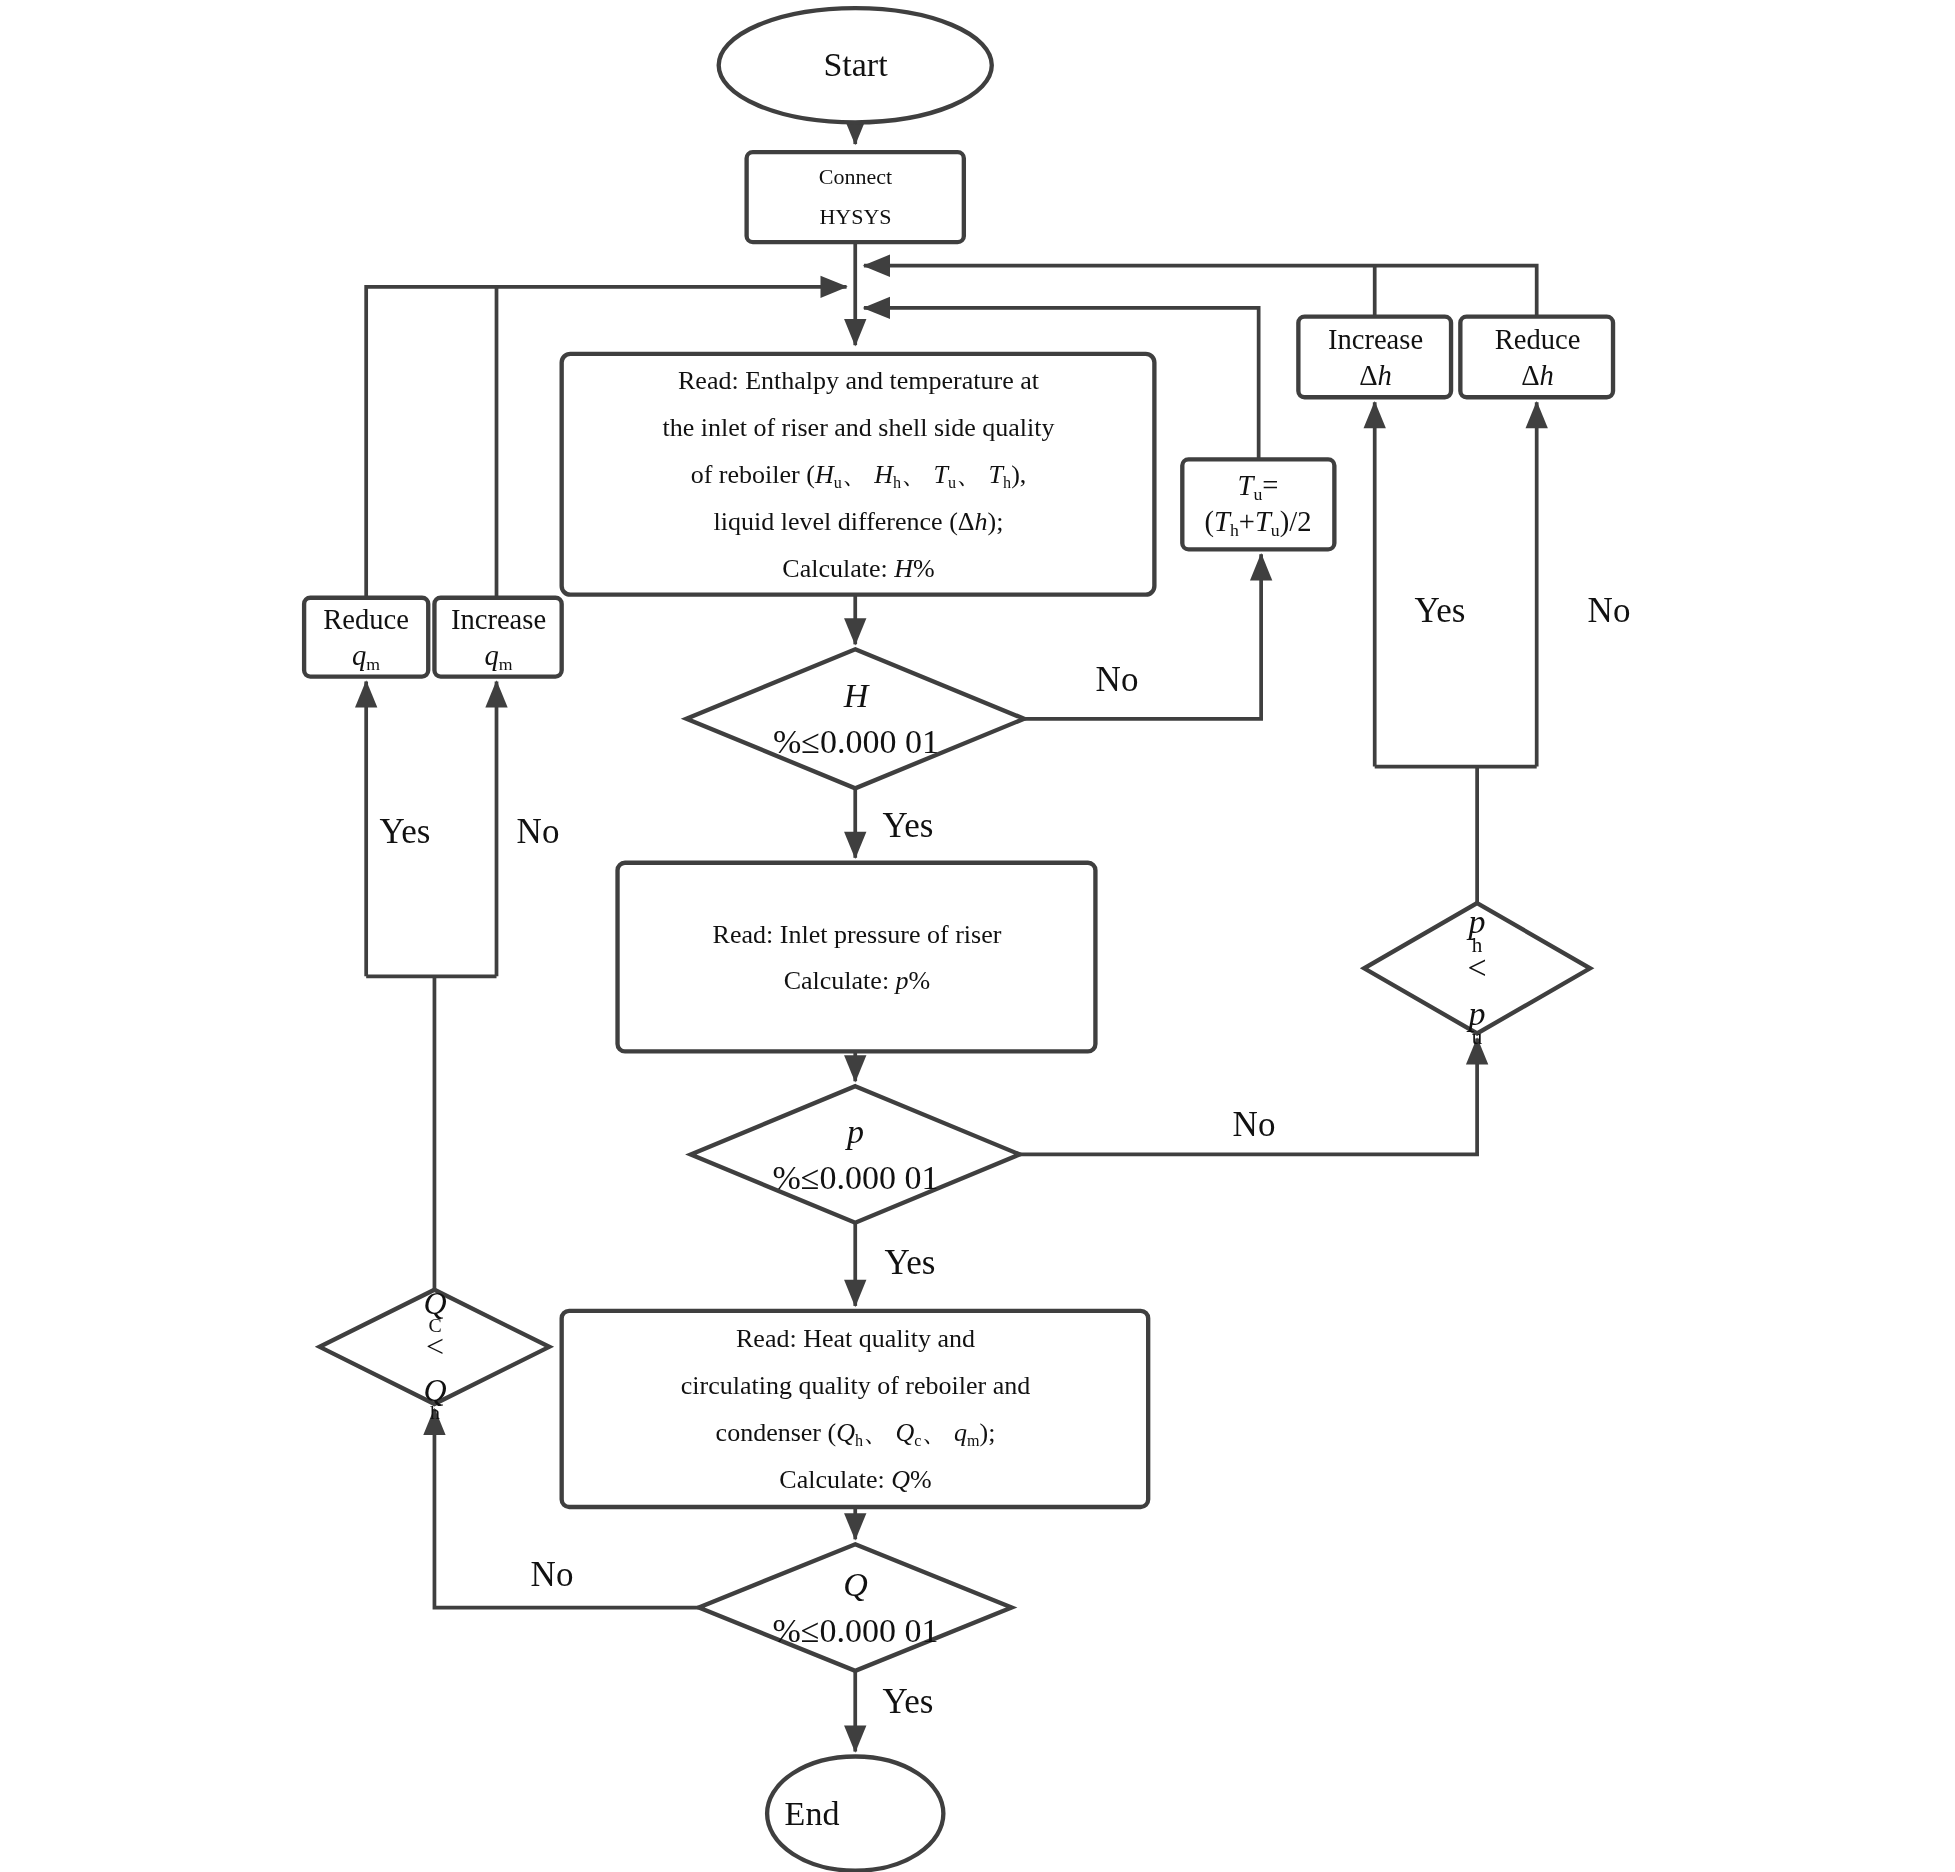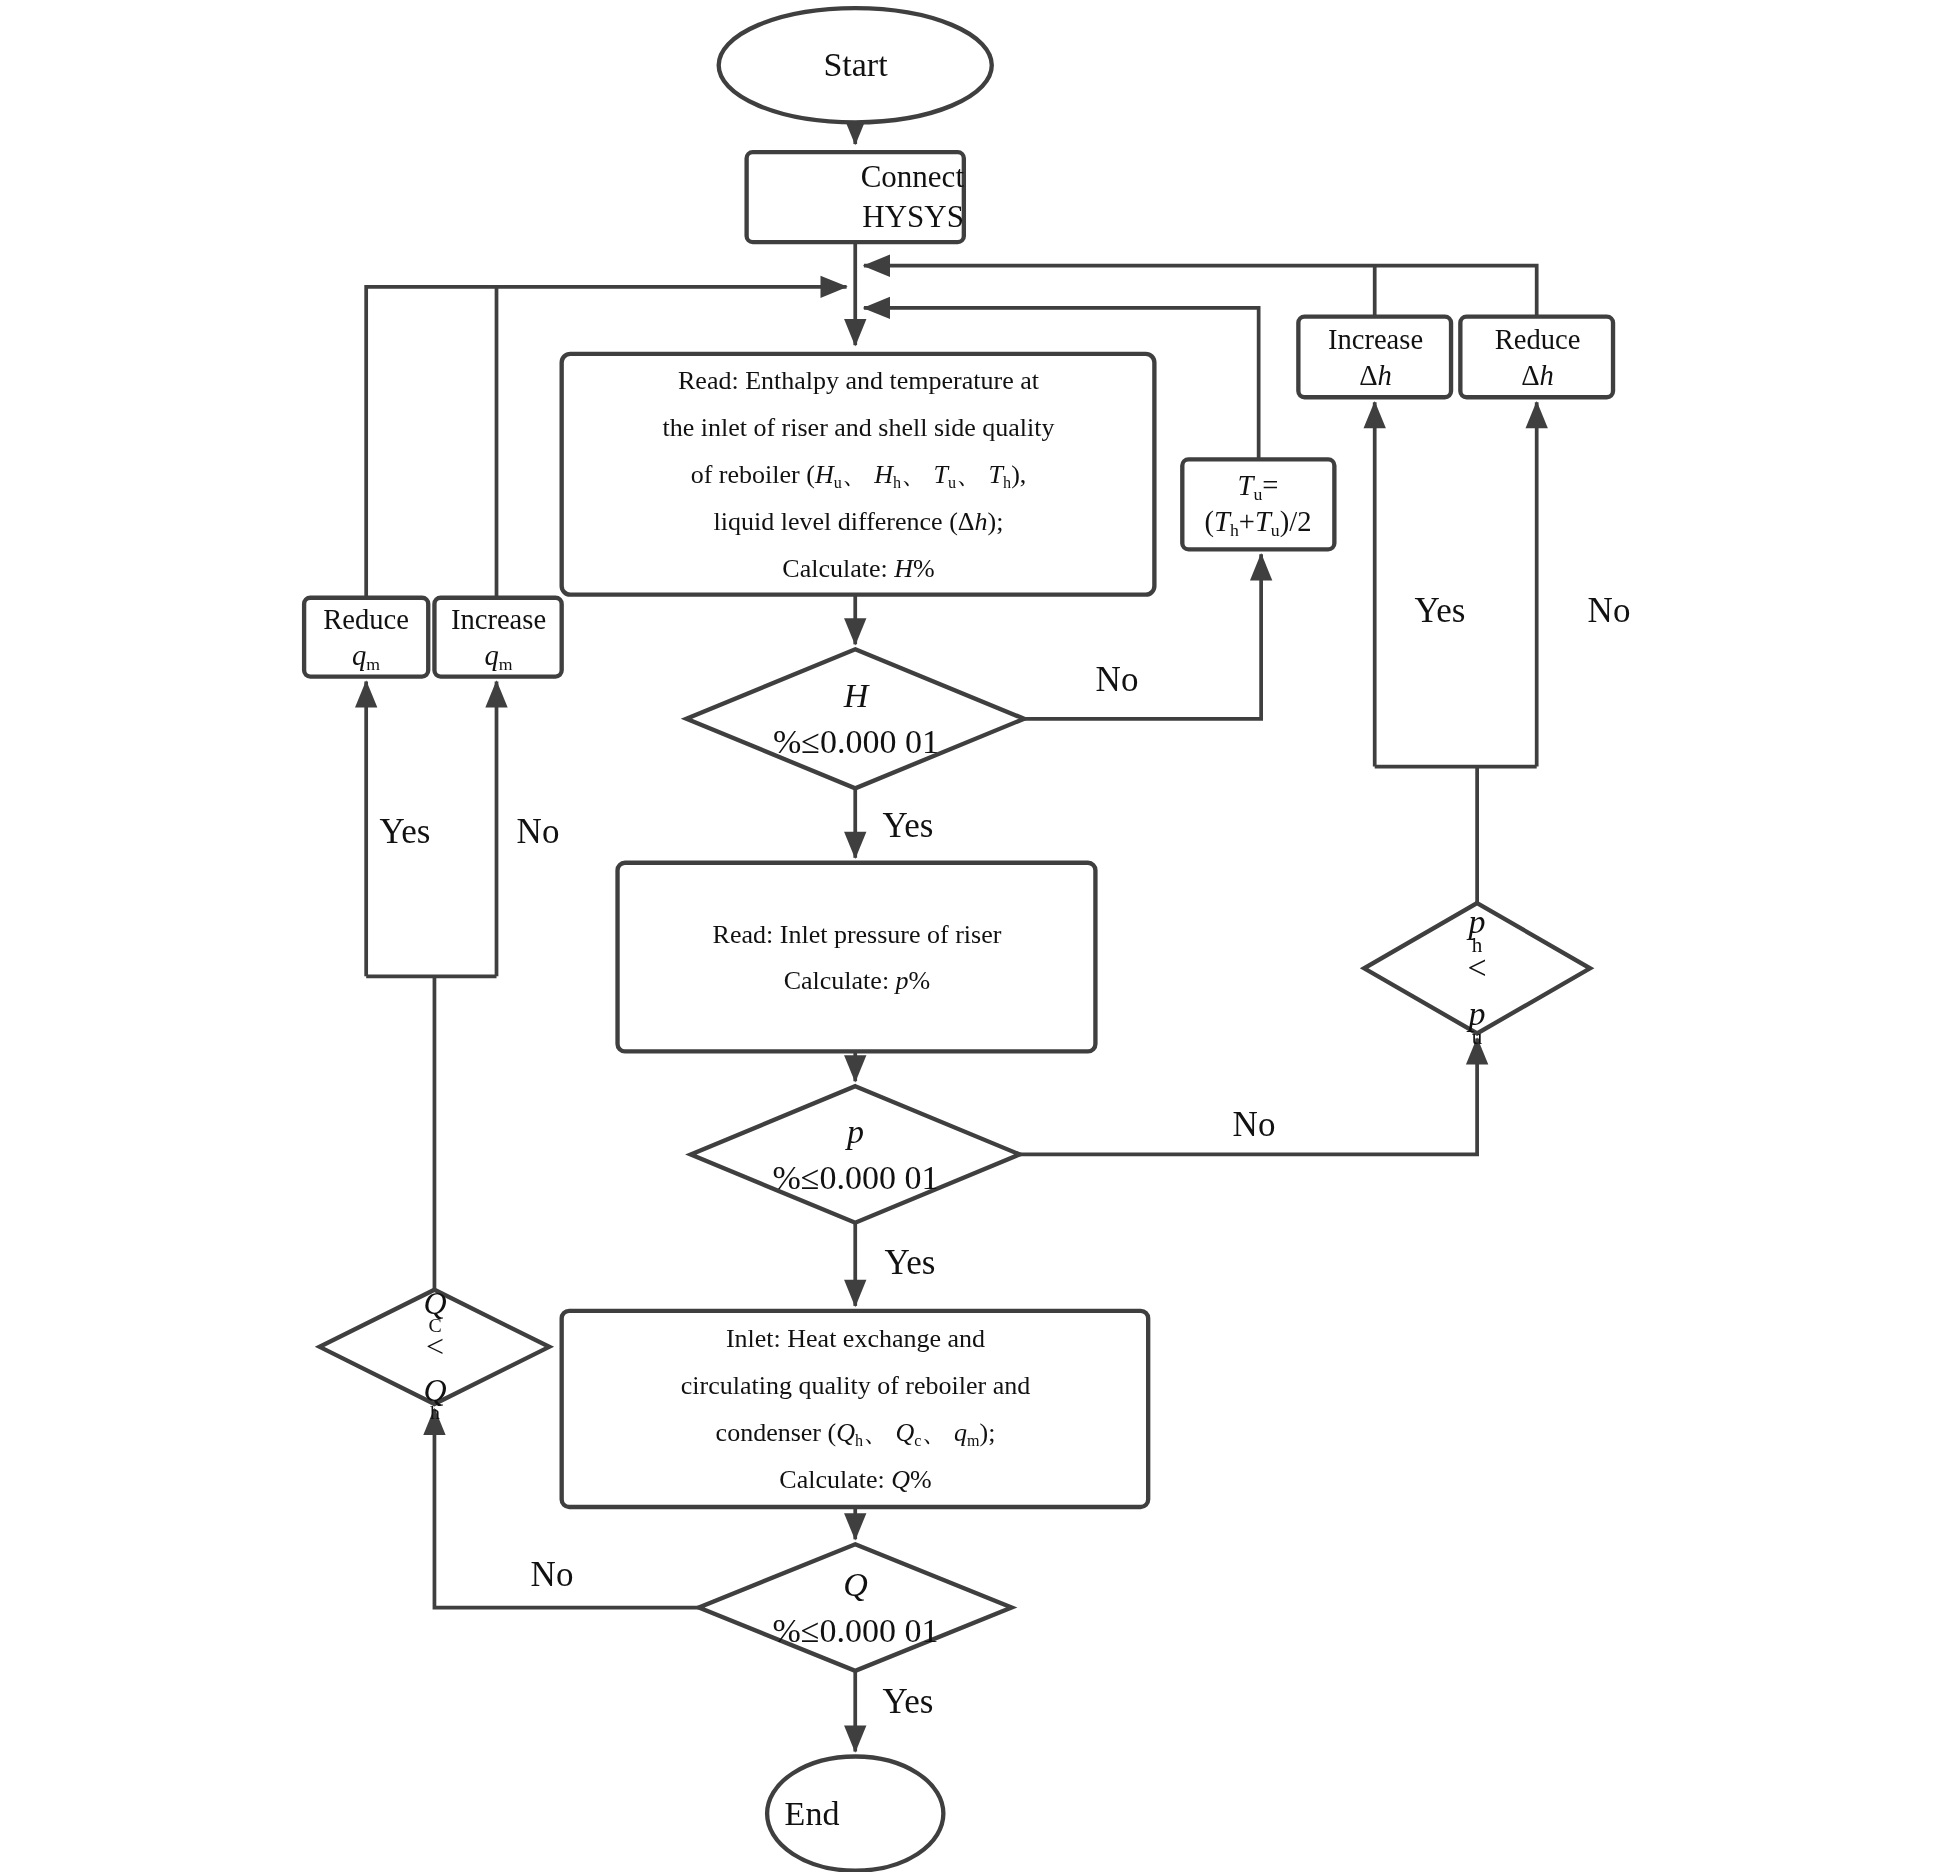--- a/index.html
+++ b/index.html
@@ -3,21 +3,21 @@
 <meta charset="utf-8">
 <style>
   html,body{margin:0;padding:0;background:#ffffff;}
   #canvas{position:relative;width:1955px;height:1872px;background:#ffffff;
           font-family:"Liberation Serif","DejaVu Serif",serif;color:#111111;overflow:hidden;padding-left:40px;}
   #wires{position:absolute;left:0;top:0;}
   .ntext{position:absolute;display:flex;flex-direction:column;align-items:center;
          justify-content:center;text-align:center;line-height:1.35;}
   .ntext .ln{width:100%;}
   .f-big{font-size:26px;line-height:47px;}
-  .f-node{font-size:31px;line-height:40px;text-align:right;}
+  .f-node{font-size:22px;line-height:40px;}
   .f-small{font-size:28.6px;line-height:36px;}
   .f-dia{font-size:34px;}
   .f-term{font-size:34px;}
   .el{position:absolute;transform:translate(-50%,-50%);font-size:35px;white-space:nowrap;text-align:right;}
   i{font-style:italic;}
   sub{font-size:0.62em;line-height:0;vertical-align:-0.28em;}
 </style>
 </head>
 <body>
 
@@ -126,21 +126,21 @@
   <div class="ntext f-big" style="left:618px;top:863px;width:478px;height:189px;line-height:46px;font-family:Liberation Serif, serif;">
     <div class="ln">Read: Inlet pressure of riser</div>
     <div class="ln">Calculate: <i>p</i>%</div>
   </div>
 
   <div class="ntext f-dia" style="left:691px;top:1086px;width:329px;height:137px;"><i>p</i>%≤0.000 01</div>
 
   <div class="ntext f-dia" style="left:1364px;top:903px;width:226px;height:130px;"><i>p</i><sub>h</sub>&lt;<i>p</i><sub>u</sub></div>
 
   <div class="ntext f-big" style="left:562px;top:1311px;width:587px;height:196px;">
-    <div class="ln">Inlet: Heat exchange and</div>
+    <div class="ln">Read: Heat quality and</div>
     <div class="ln">circulating quality of reboiler and</div>
     <div class="ln">condenser (<i>Q</i><sub>h</sub>、 <i>Q</i><sub>c</sub>、 <i>q</i><sub>m</sub>);</div>
     <div class="ln">Calculate: <i>Q</i>%</div>
   </div>
 
   <div class="ntext f-dia" style="left:699px;top:1544px;width:313px;height:127px;"><i>Q</i>%≤0.000 01</div>
 
   <div class="ntext f-dia" style="left:320px;top:1290px;width:230px;height:114px;font-size:32px;"><i>Q</i><sub>C</sub>&lt;<i>Q</i><sub>h</sub></div>
 
   <div class="ntext f-term" style="left:724px;top:1757px;width:176px;height:114px;">End</div>

